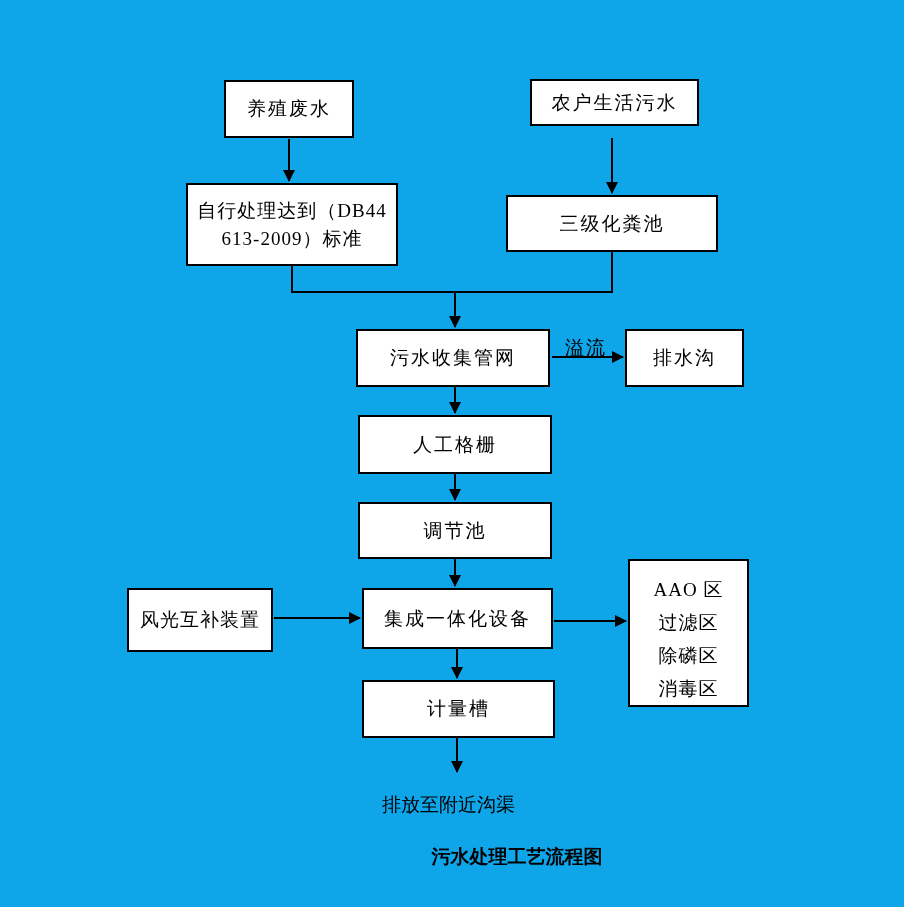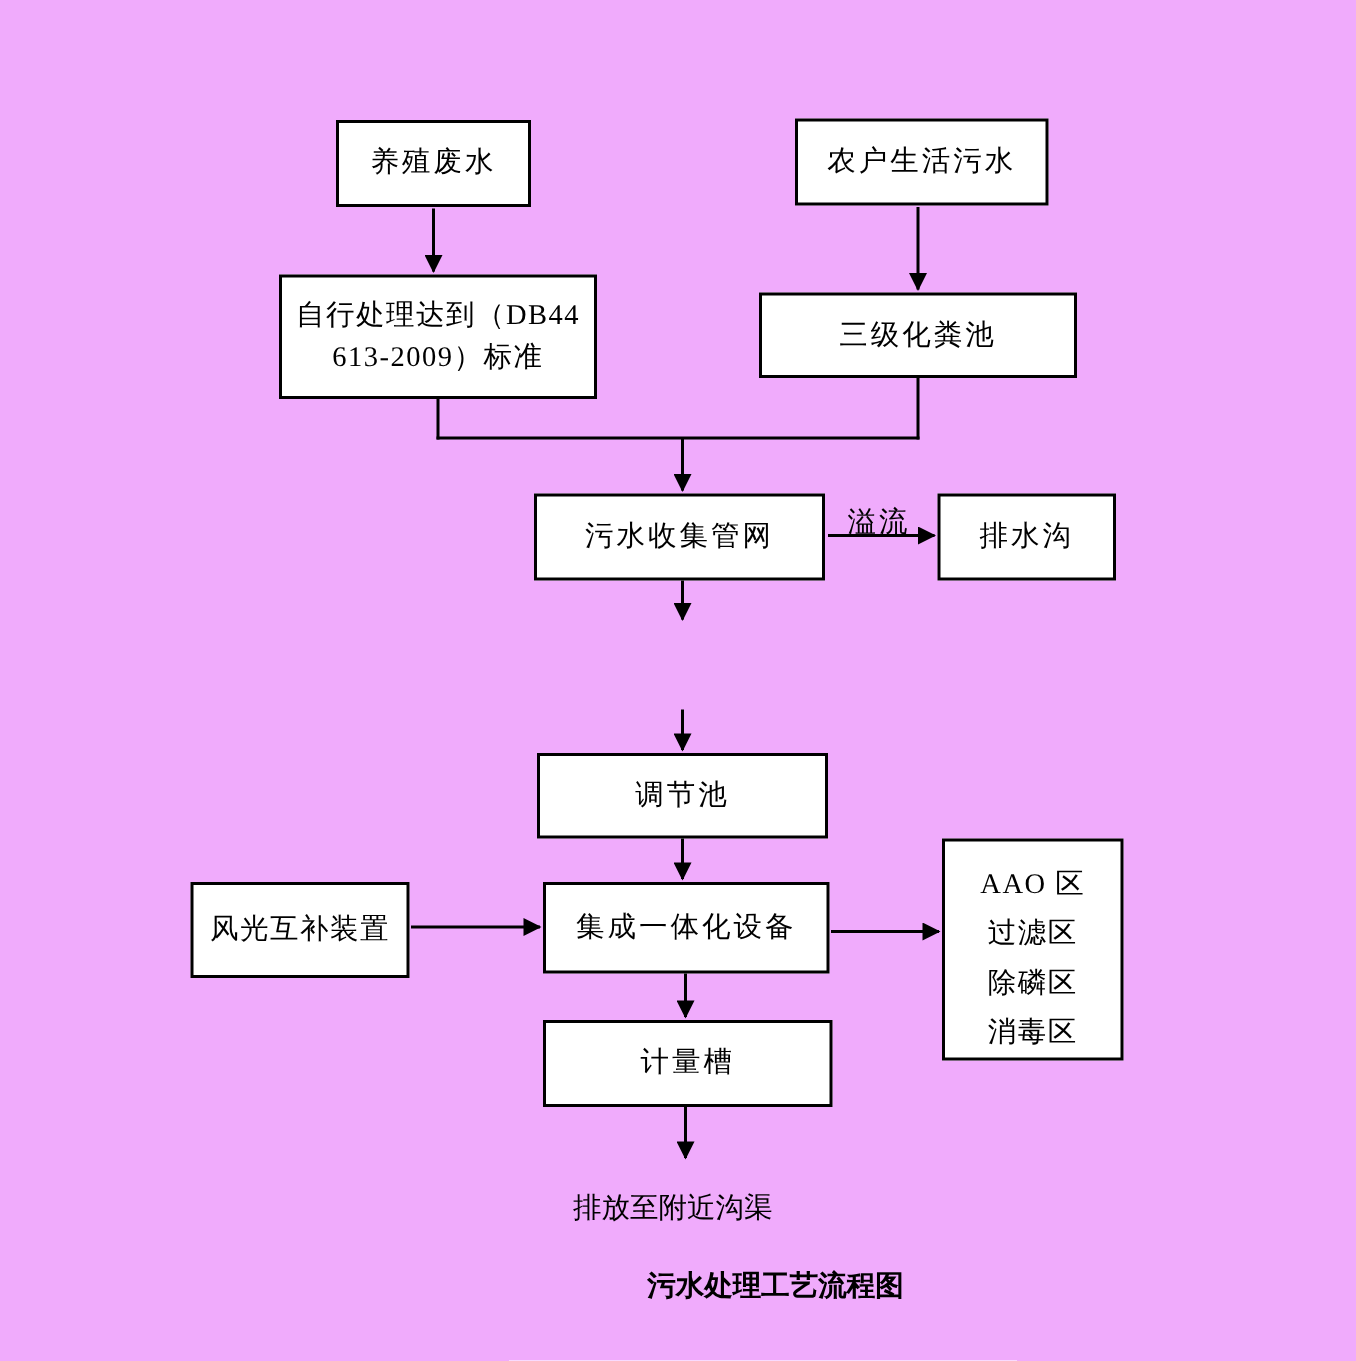--- a/index.html
+++ b/index.html
@@ -4,21 +4,21 @@
 <style>
   html, body {
     margin: 0;
     padding: 0;
     background: #ffffff;
   }
   .canvas {
     position: relative;
     width: 904px;
     height: 907px;
-    background: #f0abfc;
+    background: #0ea5e9;
     color: #000000;
     font-family: "Liberation Serif", "DejaVu Serif", serif;
     overflow: hidden;
   }
   .connectors {
     position: absolute;
     left: 0;
     top: 0;
     width: 904px;
     height: 907px;
@@ -31,21 +31,21 @@
     display: flex;
     flex-direction: column;
     align-items: center;
     justify-content: center;
     text-align: center;
     font-size: 19px;
     letter-spacing: 2px;
     line-height: 28px;
   }
   #n-breeding   { left: 224px; top: 80px;  width: 130px; height: 58px; }
-  #n-household  { left: 530px; top: 79px;  width: 169px; height: 58px; }
+  #n-household  { left: 530px; top: 79px;  width: 169px; height: 47px; }
   #n-self       { left: 186px; top: 183px; width: 212px; height: 83px; letter-spacing: 1px; text-align: center; }
   #n-septic     { left: 506px; top: 195px; width: 212px; height: 57px; }
   #n-pipe       { left: 356px; top: 329px; width: 194px; height: 58px; }
   #n-ditch      { left: 625px; top: 329px; width: 119px; height: 58px; }
   #n-screen     { left: 358px; top: 415px; width: 194px; height: 59px; }
   #n-regulating { left: 358px; top: 502px; width: 194px; height: 57px; }
   #n-windsolar  { left: 127px; top: 588px; width: 146px; height: 64px; letter-spacing: 1px; }
   #n-integrated { left: 362px; top: 588px; width: 191px; height: 61px; }
   #n-zones      { left: 628px; top: 559px; width: 121px; height: 148px;
                   justify-content: center; padding-top: 12px; letter-spacing: 1px; }
@@ -116,20 +116,21 @@
     <div>自行处理达到（DB44</div>
     <div>613-2009）标准</div>
   </div>
 
   <div class="node" id="n-septic">三级化粪池</div>
 
   <div class="node" id="n-pipe">污水收集管网</div>
 
   <div class="node" id="n-ditch">排水沟</div>
 
+  <div class="node" id="n-screen">人工格栅</div>
 
   <div class="node" id="n-regulating">调节池</div>
 
   <div class="node" id="n-windsolar">风光互补装置</div>
 
   <div class="node" id="n-integrated">集成一体化设备</div>
 
   <div class="node" id="n-zones">
     <div class="zone-line">AAO 区</div>
     <div class="zone-line">过滤区</div>

